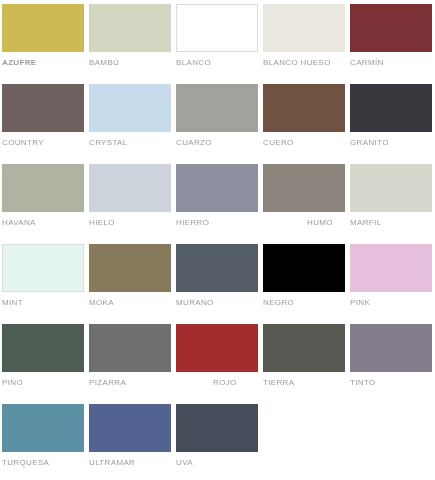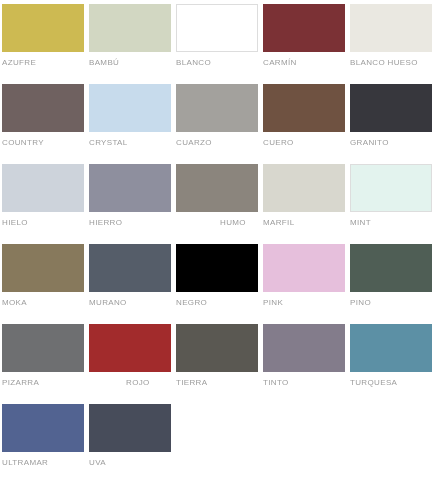--- a/index.html
+++ b/index.html
@@ -54,57 +54,61 @@
     white-space: nowrap;
     line-height: 10px;
   }
 </style>
 </head>
 <body>
 
 <div id="palette-grid" style="background: rgb(255, 255, 255);">
     <div class="swatch-cell">
       <div class="swatch-chip" style="background: rgb(205, 186, 82);"></div>
-      <div class="swatch-label" style="color: rgb(156, 156, 156);">AZUFRE</div>
+      <div class="swatch-label" style="color: rgb(156, 156, 156); font-weight: bold;">AZUFRE</div>
     </div>
     <div class="swatch-cell">
       <div class="swatch-chip" style="background: rgb(210, 215, 194);"></div>
       <div class="swatch-label" style="color: rgb(156, 156, 156);">BAMBÚ</div>
     </div>
     <div class="swatch-cell">
       <div class="swatch-chip bordered" style="background: rgb(255, 255, 255);"></div>
       <div class="swatch-label" style="color: rgb(156, 156, 156);">BLANCO</div>
     </div>
     <div class="swatch-cell">
+      <div class="swatch-chip" style="background: rgb(234, 232, 225);"></div>
+      <div class="swatch-label" style="color: rgb(156, 156, 156);">BLANCO HUESO</div>
+    </div>
+    <div class="swatch-cell">
       <div class="swatch-chip" style="background: rgb(123, 49, 53);"></div>
       <div class="swatch-label" style="color: rgb(156, 156, 156);">CARMÍN</div>
-    </div>
-    <div class="swatch-cell">
-      <div class="swatch-chip" style="background: rgb(234, 232, 225);"></div>
-      <div class="swatch-label" style="color: rgb(156, 156, 156);">BLANCO HUESO</div>
     </div>
     <div class="swatch-cell">
       <div class="swatch-chip" style="background: rgb(111, 97, 96);"></div>
       <div class="swatch-label" style="color: rgb(156, 156, 156);">COUNTRY</div>
     </div>
     <div class="swatch-cell">
       <div class="swatch-chip" style="background: rgb(199, 219, 236);"></div>
       <div class="swatch-label" style="color: rgb(156, 156, 156);">CRYSTAL</div>
     </div>
     <div class="swatch-cell">
       <div class="swatch-chip" style="background: rgb(163, 161, 157);"></div>
       <div class="swatch-label" style="color: rgb(156, 156, 156);">CUARZO</div>
     </div>
     <div class="swatch-cell">
       <div class="swatch-chip" style="background: rgb(111, 82, 65);"></div>
       <div class="swatch-label" style="color: rgb(156, 156, 156);">CUERO</div>
     </div>
     <div class="swatch-cell">
       <div class="swatch-chip" style="background: rgb(55, 55, 61);"></div>
       <div class="swatch-label" style="color: rgb(156, 156, 156);">GRANITO</div>
+    </div>
+    <div class="swatch-cell">
+      <div class="swatch-chip" style="background: rgb(175, 179, 162);"></div>
+      <div class="swatch-label" style="color: rgb(156, 156, 156);">HAVANA</div>
     </div>
     <div class="swatch-cell">
       <div class="swatch-chip" style="background: rgb(205, 211, 219);"></div>
       <div class="swatch-label" style="color: rgb(156, 156, 156);">HIELO</div>
     </div>
     <div class="swatch-cell">
       <div class="swatch-chip" style="background: rgb(142, 143, 158);"></div>
       <div class="swatch-label" style="color: rgb(156, 156, 156);">HIERRO</div>
     </div>
     <div class="swatch-cell">

